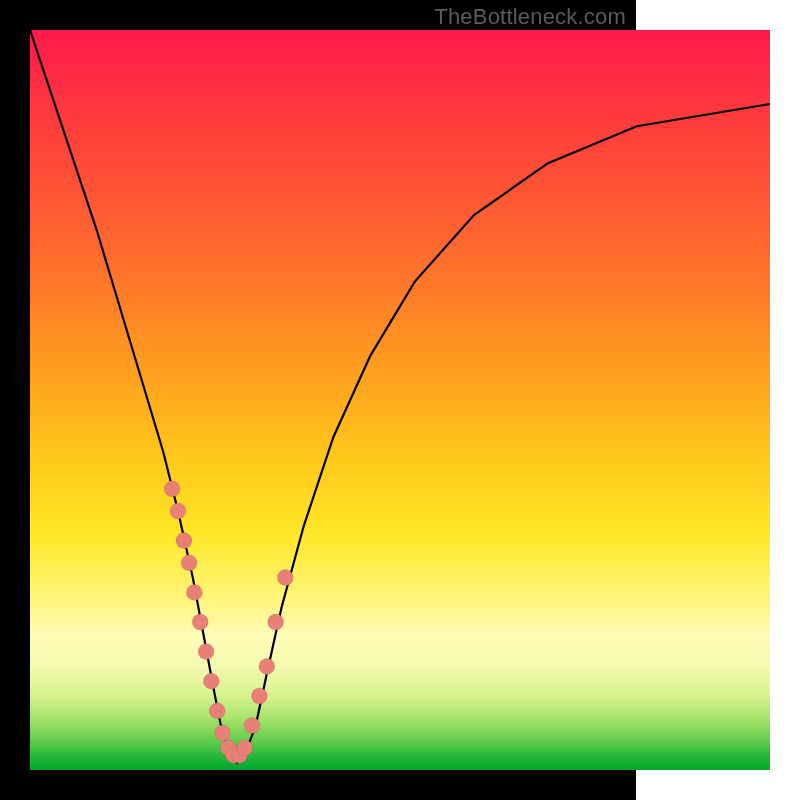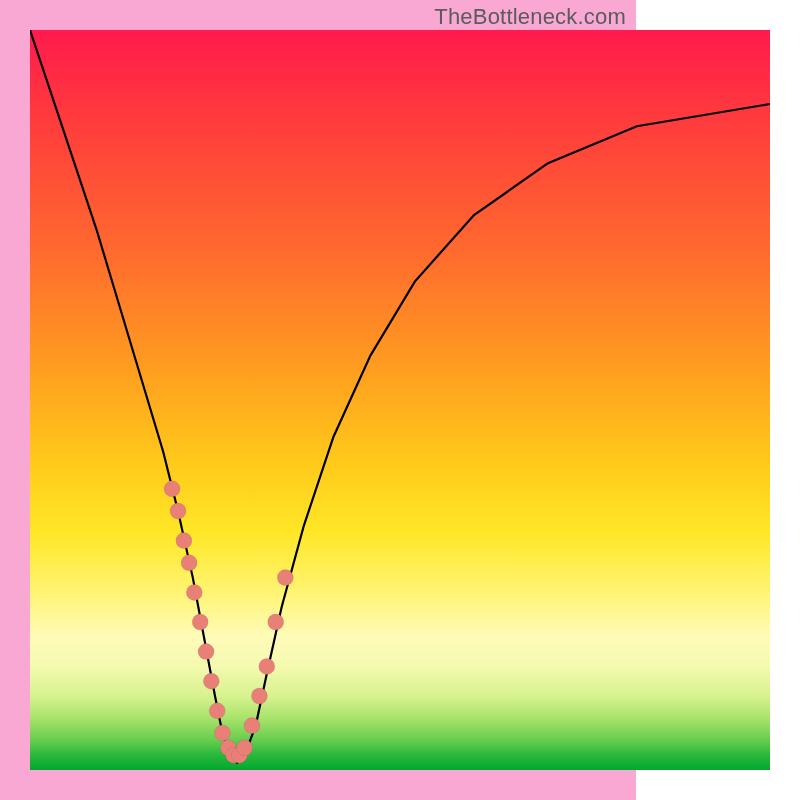--- a/index.html
+++ b/index.html
@@ -6,21 +6,21 @@
     margin: 0;
     padding: 0;
     width: 800px;
     height: 800px;
     overflow: hidden;
     font-family: Arial, Helvetica, sans-serif;
   }
   .frame {
     width: 636px;
     height: 800px;
-    background: #f9a8d4;
+    background: #000000;
     position: relative;
   }
   .watermark {
     position: absolute;
     top: 4px;
     right: 10px;
     color: #5b5b5b;
     font-size: 22px;
     font-weight: 500;
     letter-spacing: 0.2px;

